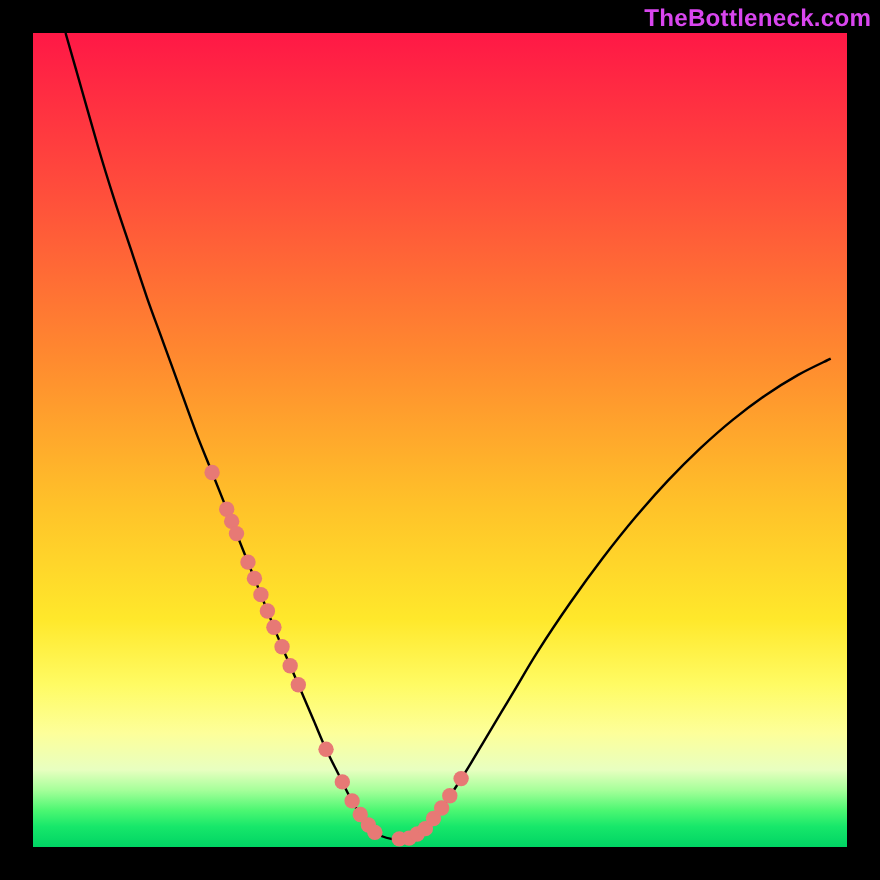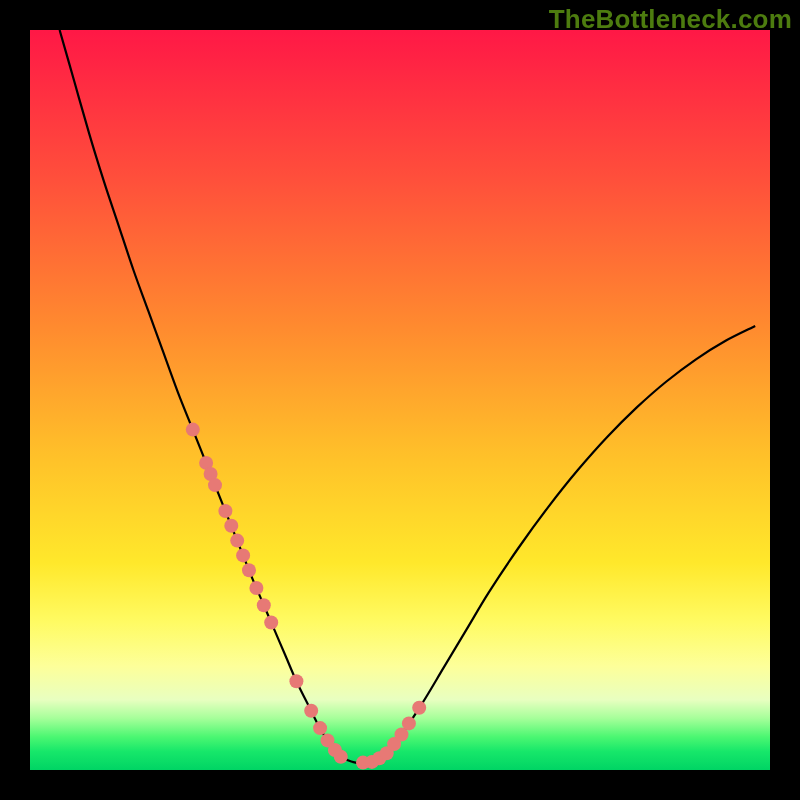--- a/index.html
+++ b/index.html
@@ -18,22 +18,22 @@
   }
   svg {
     display: block;
     width: 800px;
     height: 800px;
   }
   .watermark {
     position: absolute;
     top: 4px;
     right: 8px;
-    color: #4d7c0f;
-    font-size: 26px;
+    color: #d946ef;
+    font-size: 22px;
     font-weight: 600;
     letter-spacing: 0.2px;
     user-select: none;
   }
 </style>
 </head>
 <body>
 
 <div class="canvas-wrap">
 

